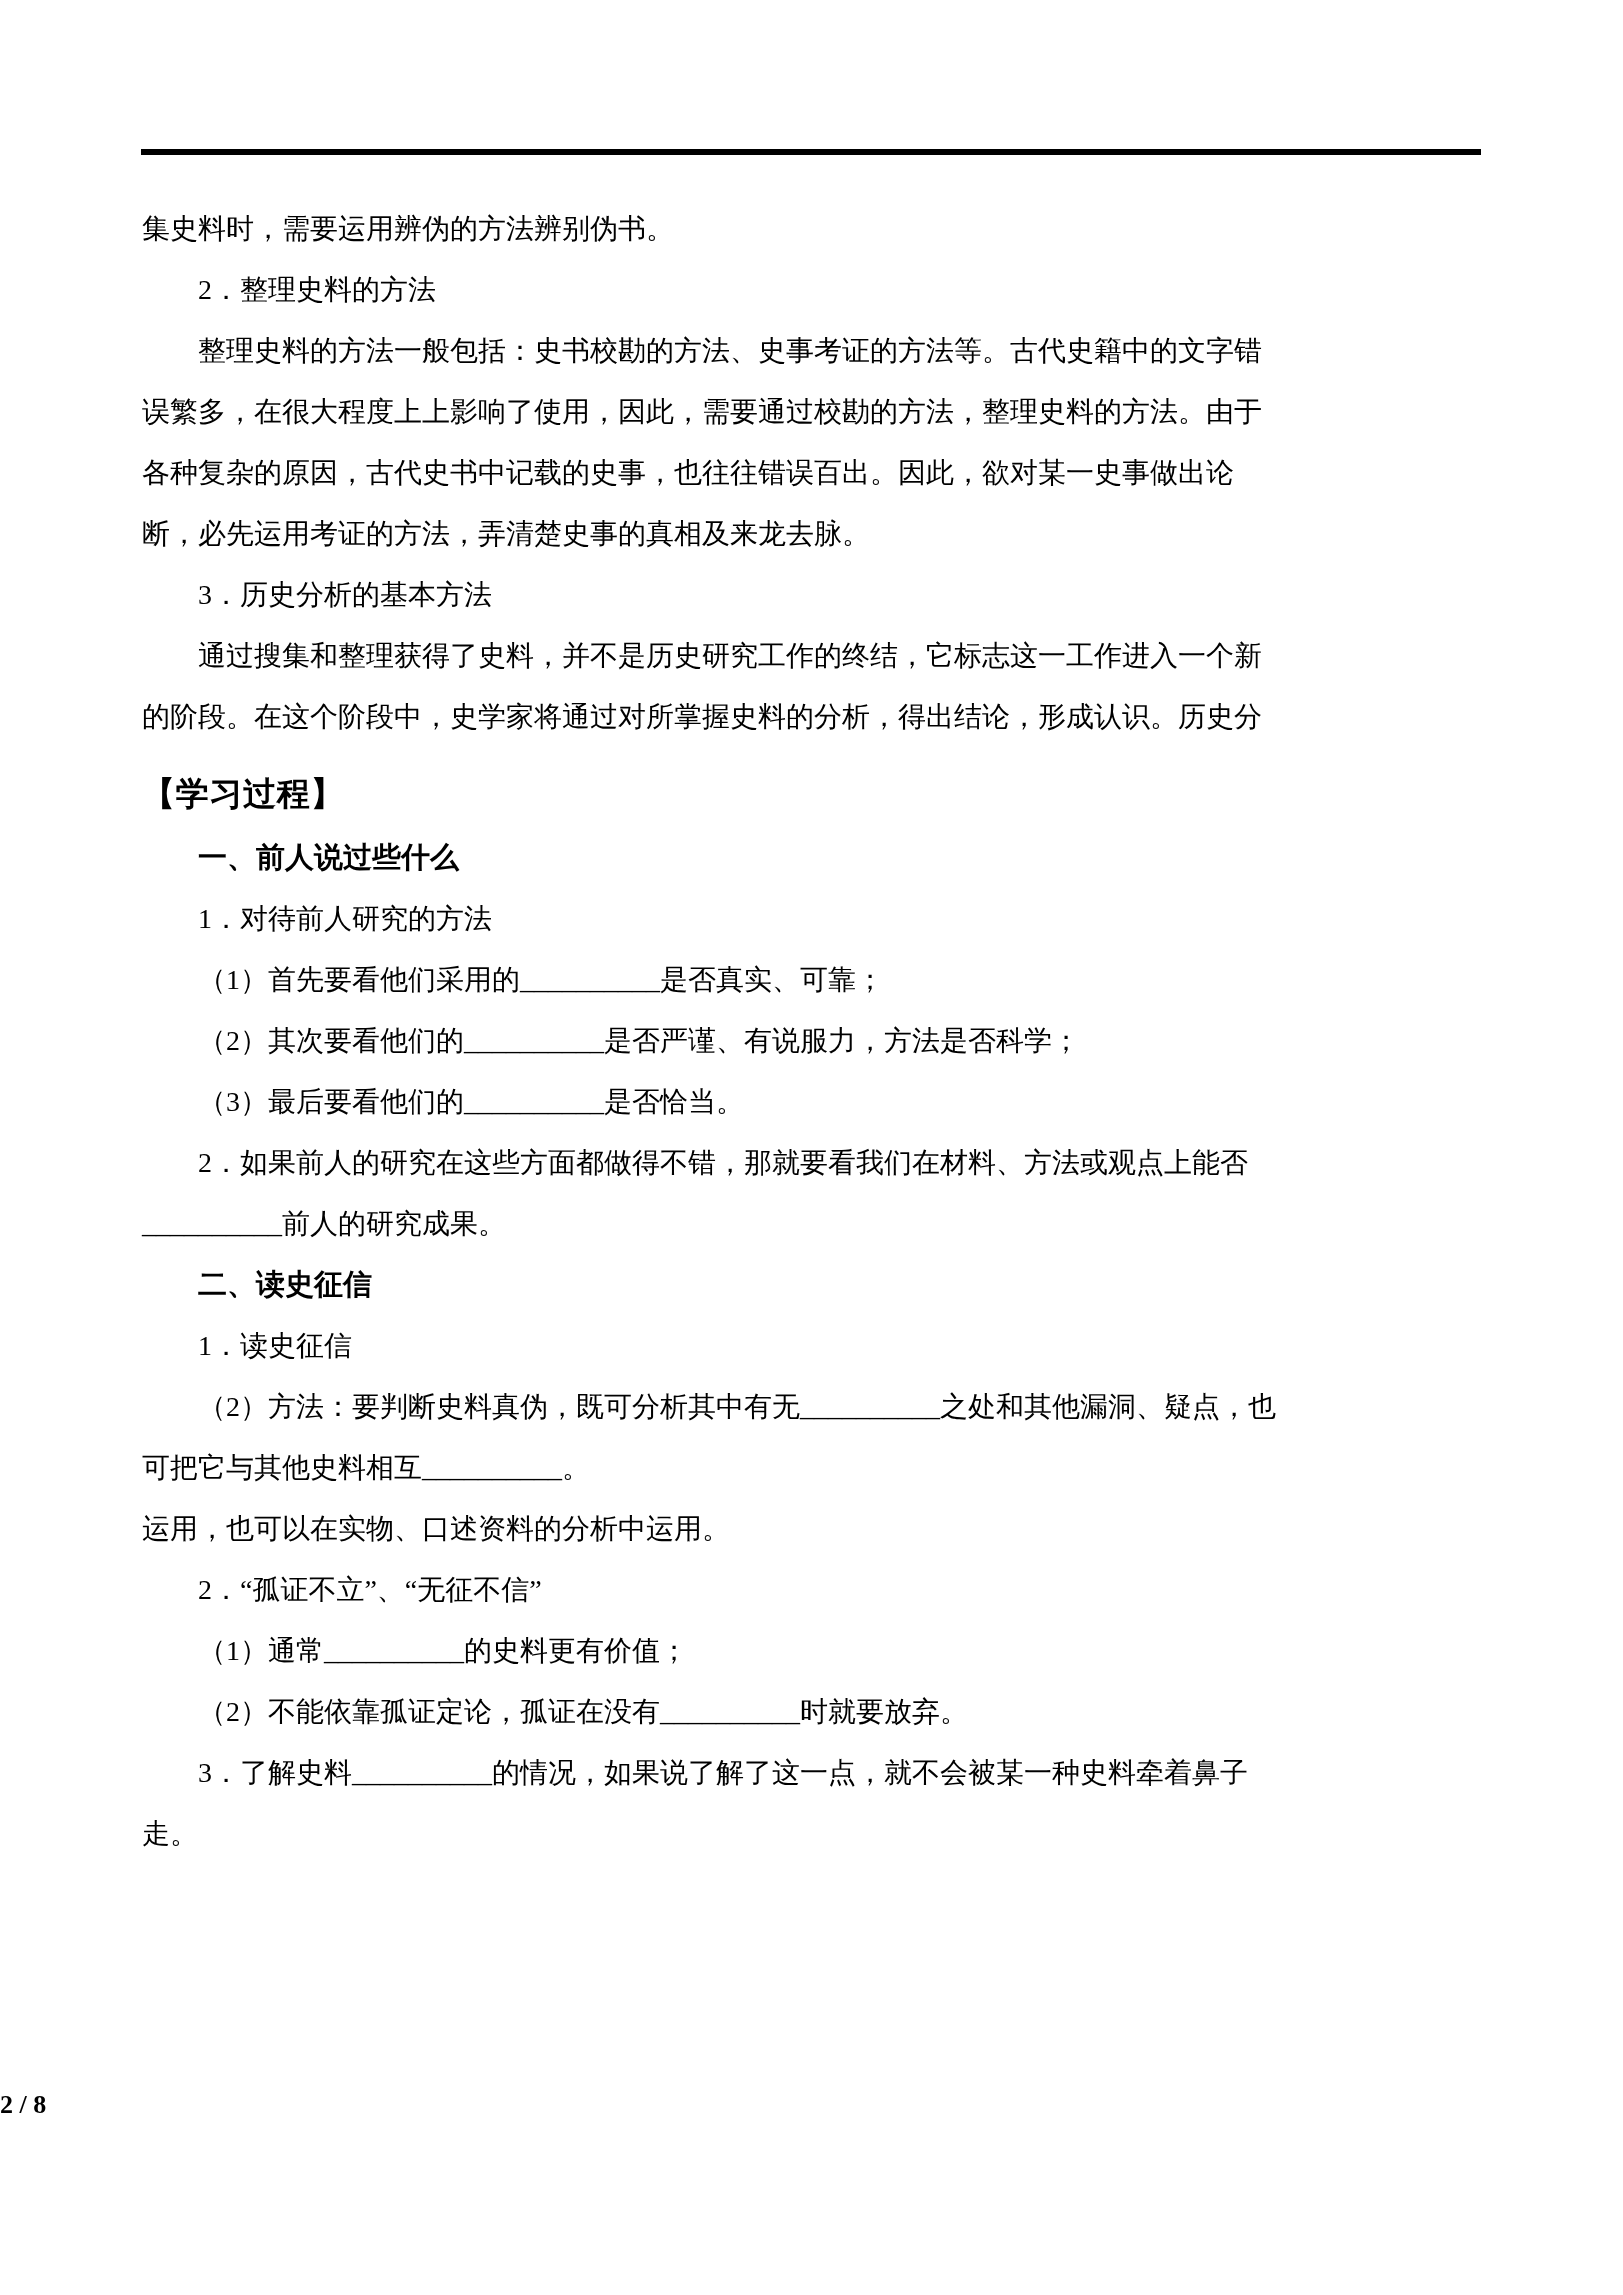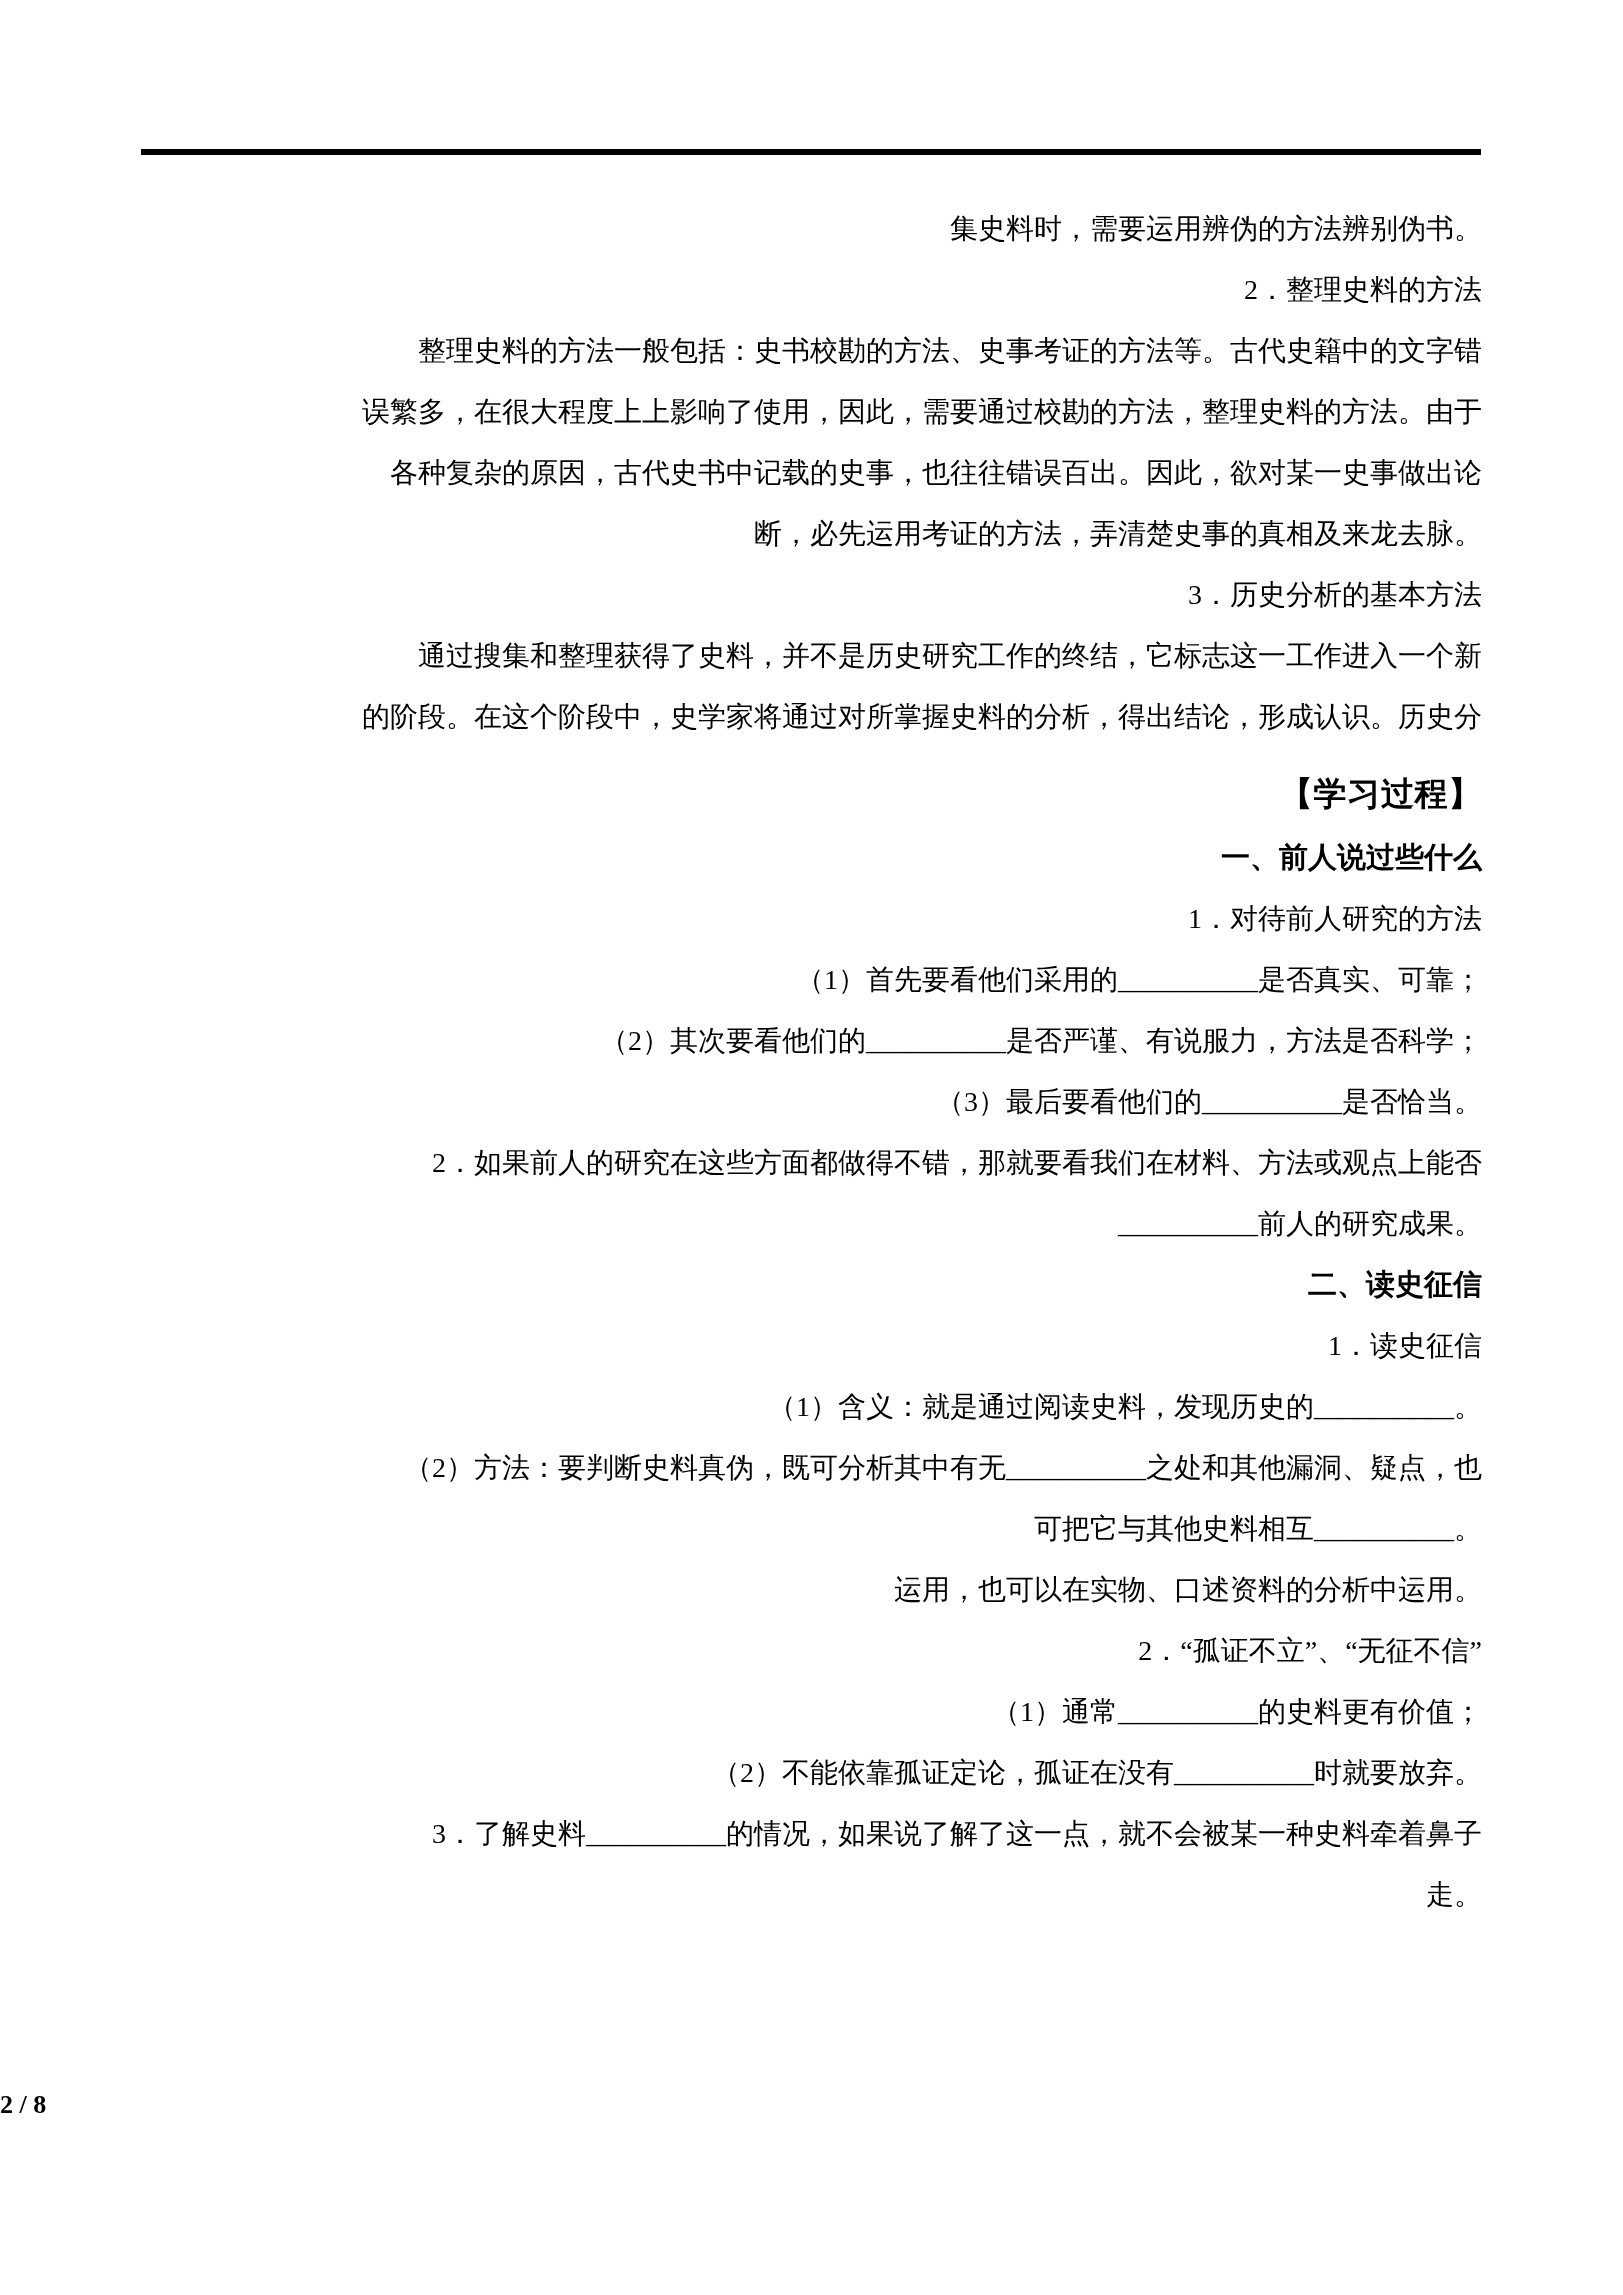--- a/index.html
+++ b/index.html
@@ -30,21 +30,20 @@
     left: 142px;
     top: 198px;
     width: 1340px;
     font-size: 28px;
     line-height: 61px;
   }
   .content p.line {
     margin: 0;
     padding: 0;
     white-space: nowrap;
-    text-align: right;
   }
   .content p.indent { text-indent: 56px; }
   .content p.heading { font-weight: bold; font-size: 29px; }
   .content p.title {
     font-weight: bold;
     font-size: 33px;
     margin-top: 19px;
     letter-spacing: 0.7px;
     font-family: Liberation Mono, monospace;
   }
@@ -77,21 +76,20 @@
       <p class="line title">【学习过程】</p>
       <p class="line indent heading">一、前人说过些什么</p>
       <p class="line indent">1．对待前人研究的方法</p>
       <p class="line indent">（1）首先要看他们采用的__________是否真实、可靠；</p>
       <p class="line indent">（2）其次要看他们的__________是否严谨、有说服力，方法是否科学；</p>
       <p class="line indent">（3）最后要看他们的__________是否恰当。</p>
       <p class="line indent">2．如果前人的研究在这些方面都做得不错，那就要看我们在材料、方法或观点上能否</p>
       <p class="line">__________前人的研究成果。</p>
       <p class="line indent heading">二、读史征信</p>
       <p class="line indent">1．读史征信</p>
-      <p class="line indent">（1）含义：就是通过阅读史料，发现历史的__________。</p>
       <p class="line indent">（2）方法：要判断史料真伪，既可分析其中有无__________之处和其他漏洞、疑点，也</p>
       <p class="line">可把它与其他史料相互__________。</p>
       <p class="line">运用，也可以在实物、口述资料的分析中运用。</p>
       <p class="line indent">2．“孤证不立”、“无征不信”</p>
       <p class="line indent">（1）通常__________的史料更有价值；</p>
       <p class="line indent">（2）不能依靠孤证定论，孤证在没有__________时就要放弃。</p>
       <p class="line indent">3．了解史料__________的情况，如果说了解了这一点，就不会被某一种史料牵着鼻子</p>
       <p class="line">走。</p>
     </main>
   <footer class="footer">

